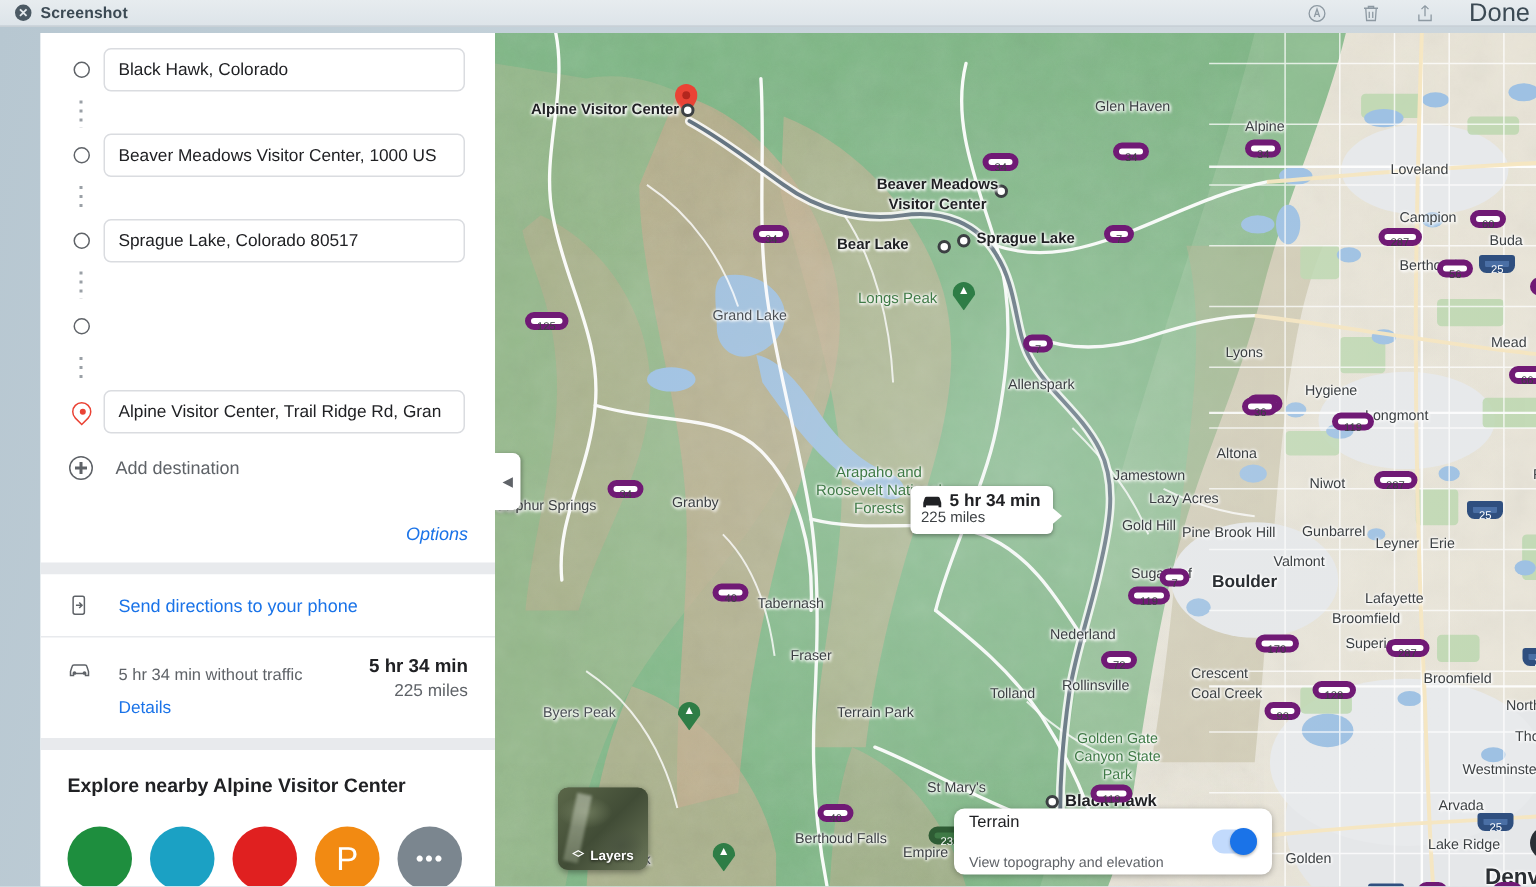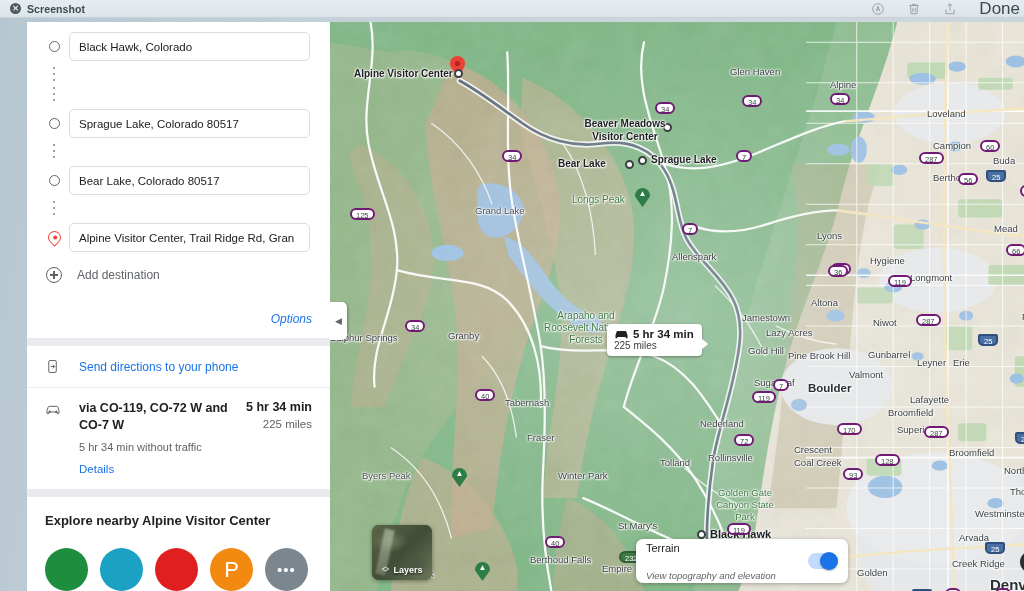--- a/index.html
+++ b/index.html
@@ -127,21 +127,21 @@
   .lbl.city-big { font-size: 15px; font-weight: 700; color: #2b2f33; }
   .lbl.city-med { font-size: 11.5px; font-weight: 700; color: #2b2f33; }
   .lbl.poi { font-size: 10px; font-weight: 700; color: #202124; }
   .lbl.park { font-size: 9.5px; color: #3f7a46; font-weight: 400; text-align: center; }
   .lbl.terr { font-size: 9.5px; color: #4a4f55; }
 
   .poi-dot { position: absolute; width: 9px; height: 9px; border-radius: 50%;
              background: #fff; border: 2px solid #3c4043; }
   .shield {
     position: absolute; font-size: 7.5px; color: #3c4043; background: #fff;
-    border: 2px solid #701a75; border-radius: 7px; padding: 0px 4px;
+    border: 4px solid #701a75; border-radius: 7px; padding: 0px 4px;
     line-height: 11px; height: 12px; font-weight: 500;
   }
   .shield.i {
     background: #4a6fa5; color: #fff; border-color: #2f4f7f; border-radius: 2px 2px 5px 5px;
   }
   .shield.green { background: #3f7a46; color:#fff; border-color:#2e5c34; }
   .park-pin {
     position: absolute; width: 15px; height: 19px; background: #2e7d46;
     border-radius: 50% 50% 50% 50% / 42% 42% 58% 58%;
     clip-path: polygon(50% 100%, 0% 45%, 0% 0%, 100% 0%, 100% 45%);
@@ -197,21 +197,21 @@
     font-size: 9px; color: #fff; font-weight: 700; text-shadow: 0 1px 2px rgba(0,0,0,.7);
   }
 
   .terrain-card {
     position: absolute; right: 185px; bottom: 8px; width: 212px; height: 44px;
     background: #fff; border-radius: 7px; box-shadow: 0 1px 4px rgba(0,0,0,.3);
     display: flex; align-items: center; padding: 0 10px; z-index: 8;
   }
   .terrain-text { flex: 1; }
   .terrain-title { font-size: 11px; color: #202124; }
-  .terrain-sub { font-size: 9.5px; color: #5f6368; margin-top: 16px; font-style: italic; }
+  .terrain-sub { font-size: 9.5px; color: #5f6368; margin-top: 16px; }
   .switch {
     width: 30px; height: 16px; border-radius: 9px; background: #c2dafc; position: relative;
     cursor: pointer;
   }
   .switch::after {
     content: ""; position: absolute; right: 0; top: -1px; width: 18px; height: 18px;
     border-radius: 50%; background: #1a73e8; box-shadow: 0 1px 2px rgba(0,0,0,.3);
   }
   .corner-knob {
     position: absolute; right: -9px; bottom: 18px; width: 22px; height: 22px;
@@ -259,35 +259,40 @@
         <div class="stops">
 
           <div class="stop-row">
             <div class="stop-marker">
                 <div class="ring"></div>
               </div>
             <div class="stop-input">Black Hawk, Colorado</div>
           </div>
           <div class="dots"></div>
 
+          <div class="stop-row">
+            <div class="stop-marker">
+                <div class="ring"></div>
+              </div>
+            <div class="stop-input">Beaver Meadows Visitor Center, 1000 US</div>
+          </div>
           <div class="dots"></div>
 
           <div class="stop-row">
             <div class="stop-marker">
                 <div class="ring"></div>
               </div>
             <div class="stop-input">Sprague Lake, Colorado 80517</div>
           </div>
           <div class="dots"></div>
 
           <div class="stop-row">
             <div class="stop-marker">
                 <div class="ring"></div>
               </div>
-            <div class="stop-input">Bear Lake, Colorado 80517</div>
           </div>
           <div class="dots"></div>
 
           <div class="stop-row">
             <div class="stop-marker">
                 <div class="pin-ring">
                   <i></i>
                 </div>
               </div>
             <div class="stop-input">Alpine Visitor Center, Trail Ridge Rd, Gran</div>
@@ -321,21 +326,20 @@
 
         <div class="route">
           <span class="route-icon">
             <svg width="16" height="16" viewBox="0 0 24 24" fill="none" stroke="currentColor" stroke-width="1.5">
               <path d="M3 13l1.6-5A2 2 0 016.5 6.5h11A2 2 0 0119.4 8L21 13v4h-3v-2H6v2H3v-4z"></path>
               <circle cx="7" cy="14.5" r="1.1" fill="currentColor"></circle>
                 <circle cx="17" cy="14.5" r="1.1" fill="currentColor"></circle>
             </svg>
           </span>
           <div class="route-main">
-            <div class="route-title">via CO-119, CO-72 W and CO-7 W</div>
             <div class="route-sub">5 hr 34 min without traffic</div>
             <div class="route-details">Details</div>
           </div>
           <div class="route-right">
             <div class="route-time">5 hr 34 min</div>
             <div class="route-dist">225 miles</div>
           </div>
         </div>
       </div>
 
@@ -578,38 +582,38 @@
           <div class="lbl city" style="left: 519px; top: 347px;">Valmont</div>
           <div class="lbl city-med" style="left: 478px; top: 360px;">Boulder</div>
           <div class="lbl city" style="left: 580px; top: 372px;">Lafayette</div>
           <div class="lbl city" style="left: 558px; top: 385px;">Broomfield</div>
           <div class="lbl city" style="left: 567px; top: 402px;">Superior</div>
           <div class="lbl city" style="left: 619px; top: 425px;">Broomfield</div>
           <div class="lbl city" style="left: 674px; top: 443px;">Northglenn</div>
           <div class="lbl city" style="left: 680px; top: 464px;">Thornton</div>
           <div class="lbl city" style="left: 645px; top: 486px;">Westminster</div>
           <div class="lbl city" style="left: 629px; top: 510px;">Arvada</div>
-          <div class="lbl city" style="left: 622px; top: 536px;">Creek Ridge</div>
+          <div class="lbl city" style="left: 622px; top: 536px;">Lake Ridge</div>
           <div class="lbl city" style="left: 527px; top: 545px;">Golden</div>
           <div class="lbl city-big" style="left: 660px; top: 554px;">Denver</div>
           <div class="lbl city" style="left: 458px; top: 328px;">Pine Brook Hill</div>
           <div class="lbl city" style="left: 327px; top: 307px;">Acres</div>
           <div class="lbl city" style="left: 436px; top: 305px;">Lazy Acres</div>
           <div class="lbl city" style="left: 412px; top: 290px;">Jamestown</div>
           <div class="lbl city" style="left: 418px; top: 323px;">Gold Hill</div>
           <div class="lbl city" style="left: 424px; top: 355px;">Sugarloaf</div>
           <div class="lbl city" style="left: 342px; top: 229px;">Allenspark</div>
           <div class="lbl city" style="left: 370px; top: 396px;">Nederland</div>
           <div class="lbl city" style="left: 378px; top: 430px;">Rollinsville</div>
           <div class="lbl city" style="left: 330px; top: 435px;">Tolland</div>
           <div class="lbl city" style="left: 464px; top: 422px;">Crescent</div>
           <div class="lbl city" style="left: 464px; top: 435px;">Coal Creek</div>
           <div class="lbl city" style="left: 175px; top: 375px;">Tabernash</div>
           <div class="lbl city" style="left: 197px; top: 410px;">Fraser</div>
-          <div class="lbl city" style="left: 228px; top: 448px;">Winter Park</div>
+          <div class="lbl city" style="left: 228px; top: 448px;">Terrain Park</div>
           <div class="lbl city" style="left: 288px; top: 498px;">St Mary's</div>
           <div class="lbl city" style="left: 200px; top: 532px;">Berthoud Falls</div>
           <div class="lbl city" style="left: 272px; top: 541px;">Empire</div>
           <div class="lbl city" style="left: 118px; top: 308px;">Granby</div>
           <div class="lbl city" style="left: 0px; top: 310px;">Sulphur Springs</div>
         </div>
 
       <div id="shield-layer">
           <div class="shield" style="left: 325px; top: 80px;">34</div>
           <div class="shield" style="left: 412px; top: 73px;">34</div>

